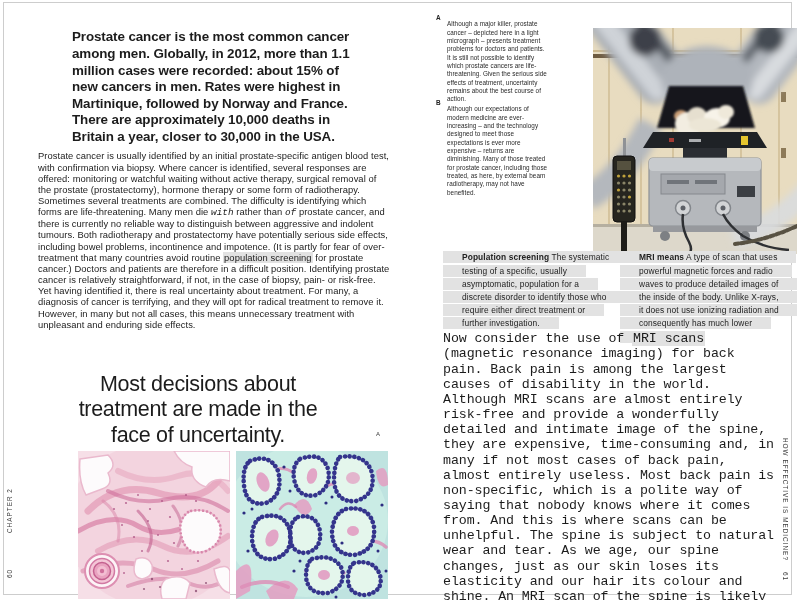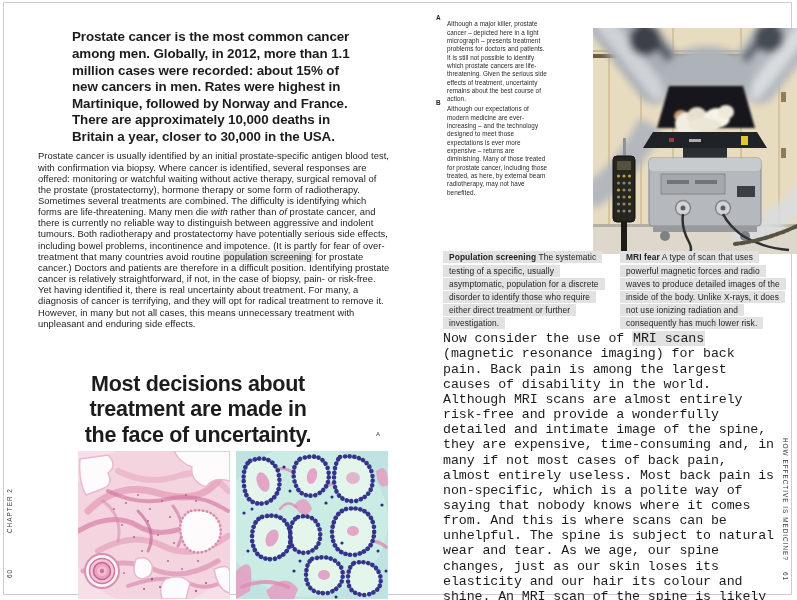--- a/index.html
+++ b/index.html
@@ -2,36 +2,36 @@
 <html style="--text: #1c1c1c; --highlight: #e2e2e2;"><head>
 <meta charset="utf-8">
 <style>
   html,body{margin:0;padding:0;background:#ffffff;width:797px;height:600px;overflow:hidden;}
   body{font-family:"Liberation Sans","DejaVu Sans",sans-serif;color:var(--text,#1c1c1c);position:relative;}
   .frame{position:absolute;left:3px;top:2px;width:789px;height:593px;border:1px solid #cdcdcd;box-sizing:border-box;pointer-events:none;}
   .abs{position:absolute;}
   
   .intro{left:72px;top:16px;width:292px;font-size:13.4px;line-height:16.6px;letter-spacing:-0.1px;font-weight:bold;}
   .left-body{left:38px;top:141px;width:352px;font-size:9.4px;line-height:11.15px;letter-spacing:0.05px;}
-  .pullquote{left:72px;top:350px;width:252px;text-align:center;font-size:21.5px;line-height:25.5px;letter-spacing:-0.3px;font-weight:700;}
+  .pullquote{left:72px;top:350px;width:252px;text-align:center;font-size:21.5px;line-height:25.5px;letter-spacing:-0.3px;font-weight:400;}
   .fig{left:38px;top:435px;width:152px;height:148px;}
   .fig2{left:196px;top:435px;width:152px;height:148px;}
   .fig svg,.fig2 svg,.photo svg{display:block;width:100%;height:100%;}
   .fig-label{left:376px;top:431px;font-size:6px;color:#3a3a3a;letter-spacing:0.5px;}
   
   .ann-marker{font-size:6.4px;font-weight:bold;left:436px;color:#222;}
   .ann{left:447px;width:101px;font-size:6.35px;line-height:8.35px;color:#2a2a2a;letter-spacing:0.05px;}
   .photo{left:553px;top:12px;width:224px;height:226px;}
   .gloss{top:243px;font-size:8.4px;line-height:13.2px;letter-spacing:0.1px;color:#222;}
   .gloss-1{left:443px;width:168px;}
   .gloss-2{left:620px;width:160px;}
   .gloss b{font-weight:bold;}
-  .hl{background:var(--highlight,#e2e2e2);padding:1px 6px;box-decoration-break:clone;-webkit-box-decoration-break:clone;}
+  .hl{background:var(--highlight,#e2e2e2);padding:1px 19px;box-decoration-break:clone;-webkit-box-decoration-break:clone;}
   .right-body{left:443px;top:318px;width:338px;font-size:13.3px;line-height:15.15px;letter-spacing:-0.1px;font-family:Liberation Mono, monospace;}
-  .seg-italic{font-style:italic;}
+  .seg-italic{font-style:italic;font-family:Liberation Mono, monospace;}
   .seg-highlight{background:var(--highlight,#e2e2e2);padding:0 1px;}
   
   .vtext{position:absolute;transform-origin:0 0;white-space:nowrap;font-size:6.4px;letter-spacing:1px;color:#3c3c3c;}
   .v-chapter{left:6px;top:533px;transform:rotate(-90deg);}
   .v-pageno-left{left:6px;top:578px;transform:rotate(-90deg);}
   .v-title{left:789px;top:438px;transform:rotate(90deg);}
   .v-pageno-right{left:789px;top:572px;transform:rotate(90deg);}
 </style>
 </head>
 <body>
@@ -275,20 +275,20 @@
       <circle cx="25.5" cy="183" r="1.6"></circle>
         <circle cx="31" cy="183" r="1.6"></circle>
         <circle cx="36.5" cy="183" r="1.6"></circle>
     </g>
     <rect x="28" y="194" width="6" height="32" fill="#1d1c18"></rect>
   </svg>
 </figure>
 
 <p class="abs gloss gloss-1"><span class="hl"><b>Population screening</b> <span>The systematic testing of a specific, usually asymptomatic, population for a discrete disorder to identify those who require either direct treatment or further investigation.</span></span></p>
 
-<p class="abs gloss gloss-2"><span class="hl"><b>MRI fear</b> <span>A type of scan that uses powerful magnetic forces and radio waves to produce detailed images of the inside of the body. Unlike X-rays, it does not use ionizing radiation and consequently has much lower risk.</span></span></p>
+<p class="abs gloss gloss-2"><span class="hl"><b>MRI means</b> <span>A type of scan that uses powerful magnetic forces and radio waves to produce detailed images of the inside of the body. Unlike X-rays, it does not use ionizing radiation and consequently has much lower risk.</span></span></p>
 
 <p class="abs right-body"><span>Now consider the use of </span><span class="seg-highlight">MRI scans</span><span> (magnetic resonance imaging) for back pain. Back pain is among the largest causes of disability in the world. Although MRI scans are almost entirely risk-free and provide a wonderfully detailed and intimate image of the spine, they are expensive, time-consuming and, in many if not most cases of back pain, almost entirely useless. Most back pain is non-specific, which is a polite way of saying that nobody knows where it comes from. And this is where scans can be unhelpful. The spine is subject to natural wear and tear. As we age, our spine changes, just as our skin loses its elasticity and our hair its colour and shine. An MRI scan of the spine is likely to reveal these changes, but it cannot indicate if they are the source of the pain. A research study of MRI scans performed on healthy people with no back pain found abnormalities in 87% of scans.</span></p>
 
 <span class="vtext v-chapter">CHAPTER 2</span>
 <span class="vtext v-pageno-left">60</span>
 <span class="vtext v-title">HOW EFFECTIVE IS MEDICINE?</span>
 <span class="vtext v-pageno-right">61</span>
 
 </body></html>

